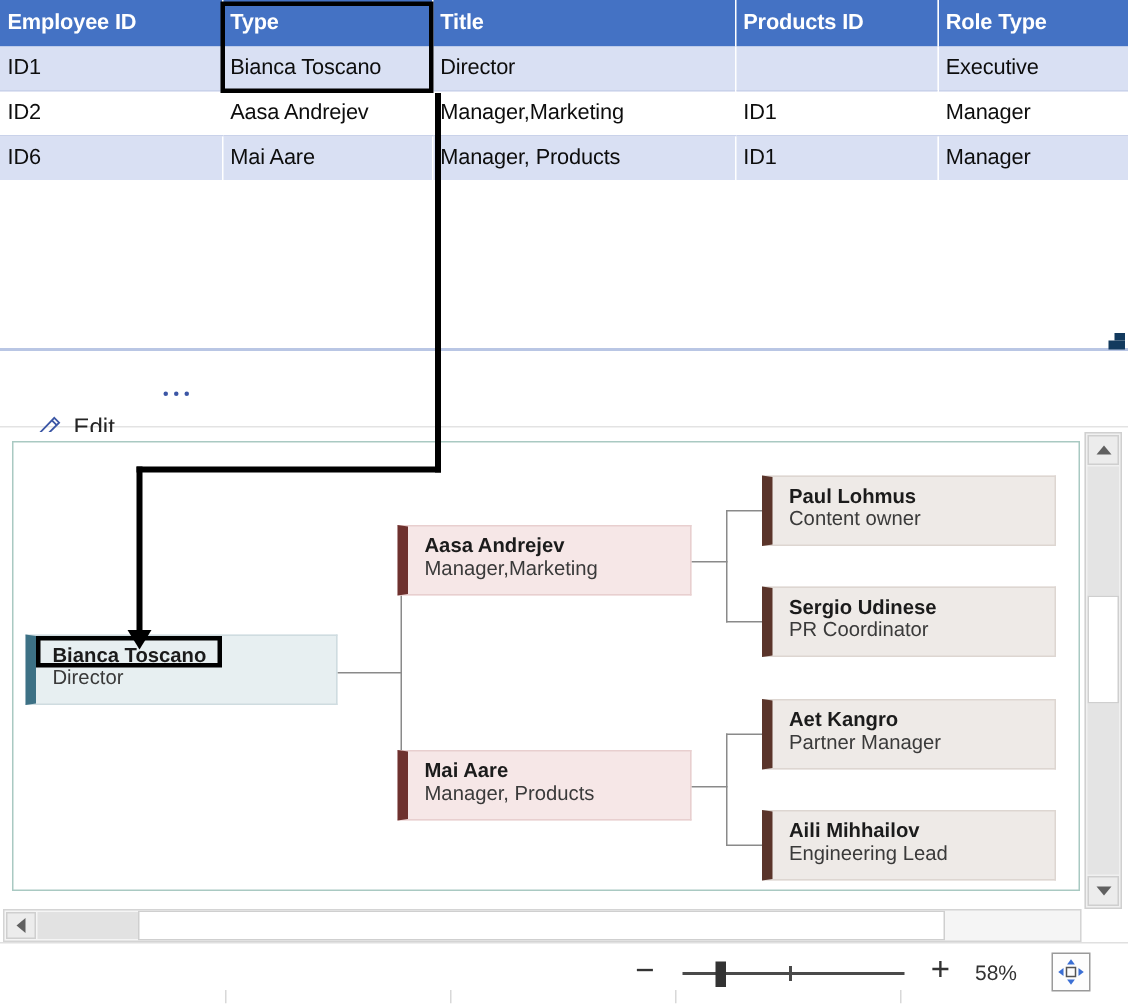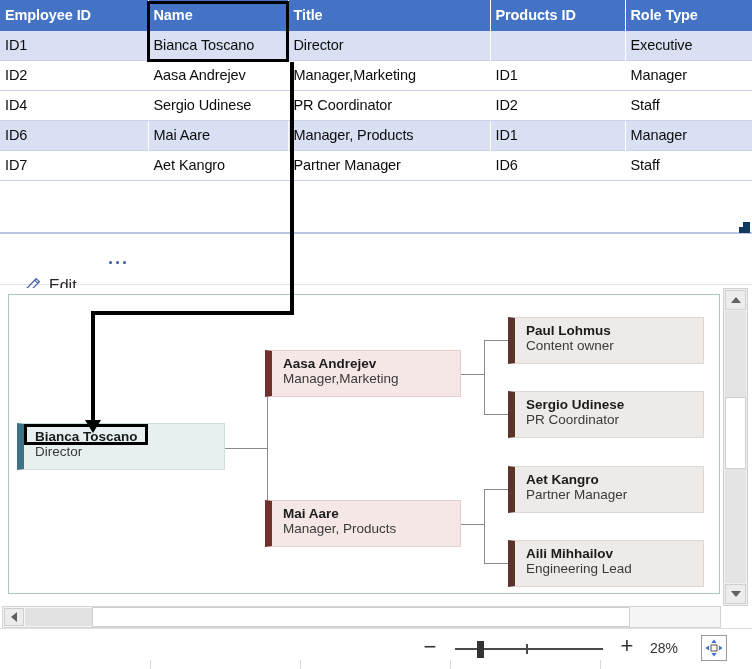--- a/index.html
+++ b/index.html
@@ -227,61 +227,47 @@
     <colgroup>
       <col class="col-emp">
         <col class="col-name">
         <col class="col-title">
         <col class="col-mgr">
         <col class="col-role">
     </colgroup>
     <thead>
       <tr>
         <th>Employee ID</th>
-        <th>Name</th>
+        <th>Type</th>
         <th>Title</th>
         <th>Products ID</th>
         <th>Role Type</th>
       </tr>
     </thead>
     <tbody>
       <tr class="odd">
         <td>ID1</td>
         <td>Bianca Toscano</td>
         <td>Director</td>
         <td></td>
         <td>Executive</td>
       </tr>
       <tr class="even">
         <td>ID2</td>
         <td>Aasa Andrejev</td>
         <td>Manager,Marketing</td>
         <td>ID1</td>
         <td>Manager</td>
       </tr>
-      <tr class="even">
-        <td>ID4</td>
-        <td>Sergio Udinese</td>
-        <td>PR Coordinator</td>
-        <td>ID2</td>
-        <td>Staff</td>
-      </tr>
       <tr class="odd">
         <td>ID6</td>
         <td>Mai Aare</td>
         <td>Manager, Products</td>
         <td>ID1</td>
         <td>Manager</td>
-      </tr>
-      <tr class="even">
-        <td>ID7</td>
-        <td>Aet Kangro</td>
-        <td>Partner Manager</td>
-        <td>ID6</td>
-        <td>Staff</td>
       </tr>
     </tbody>
   </table>
 
   <div class="sel-box"></div>
 
   <div class="table-resize-handle">
     <i class="a"></i>
       <i class="b"></i>
   </div>
@@ -392,21 +378,21 @@
   </div>
 
   <div class="zoombar">
     <div class="zb-minus">−</div>
     <div class="zb-slider">
       <div class="rail"></div>
       <div class="tick"></div>
       <div class="knob"></div>
     </div>
     <div class="zb-plus">+</div>
-    <div class="zb-pct">28%</div>
+    <div class="zb-pct">58%</div>
     <div class="zb-fit">
       <svg width="18" height="18" viewBox="0 0 18 18">
         <rect x="6" y="6" width="6" height="6" fill="none" stroke="#555" stroke-width="1"></rect>
         <path d="M9 0.5 L11.6 4 L6.4 4 Z" fill="#3b6fd4"></path>
         <path d="M9 17.5 L11.6 14 L6.4 14 Z" fill="#3b6fd4"></path>
         <path d="M0.5 9 L4 6.4 L4 11.6 Z" fill="#3b6fd4"></path>
         <path d="M17.5 9 L14 6.4 L14 11.6 Z" fill="#3b6fd4"></path>
       </svg>
     </div>
   </div>

